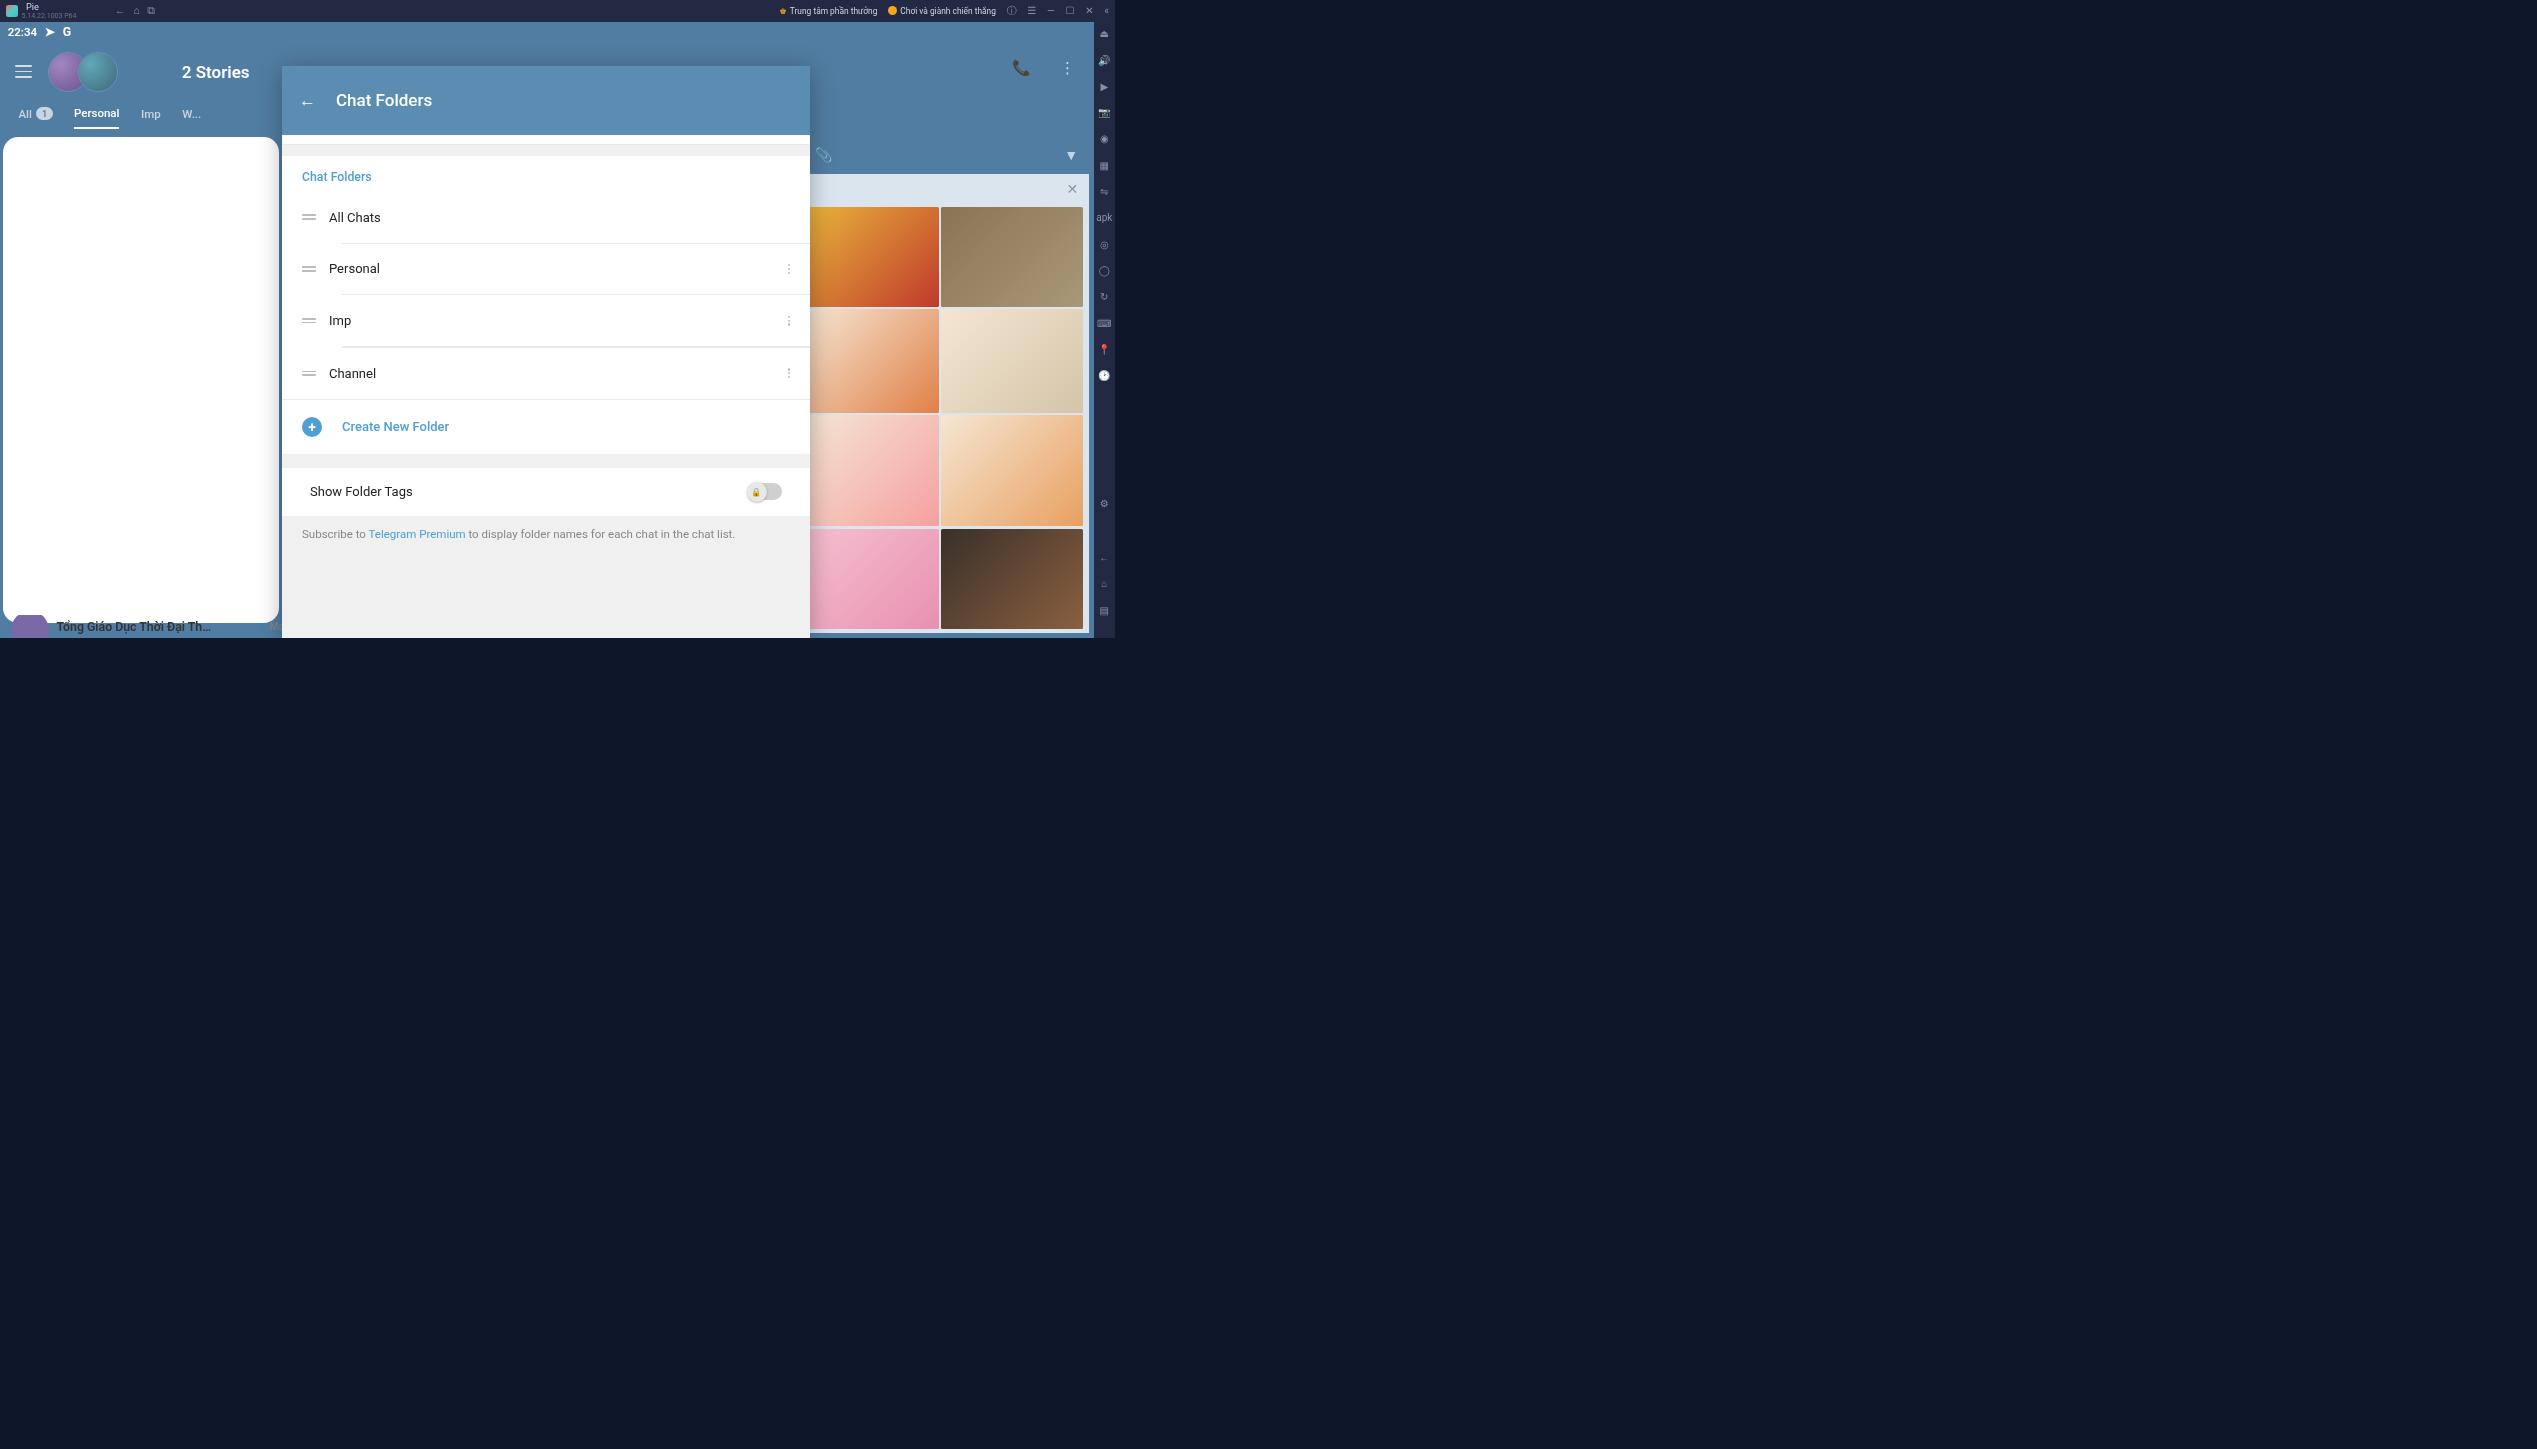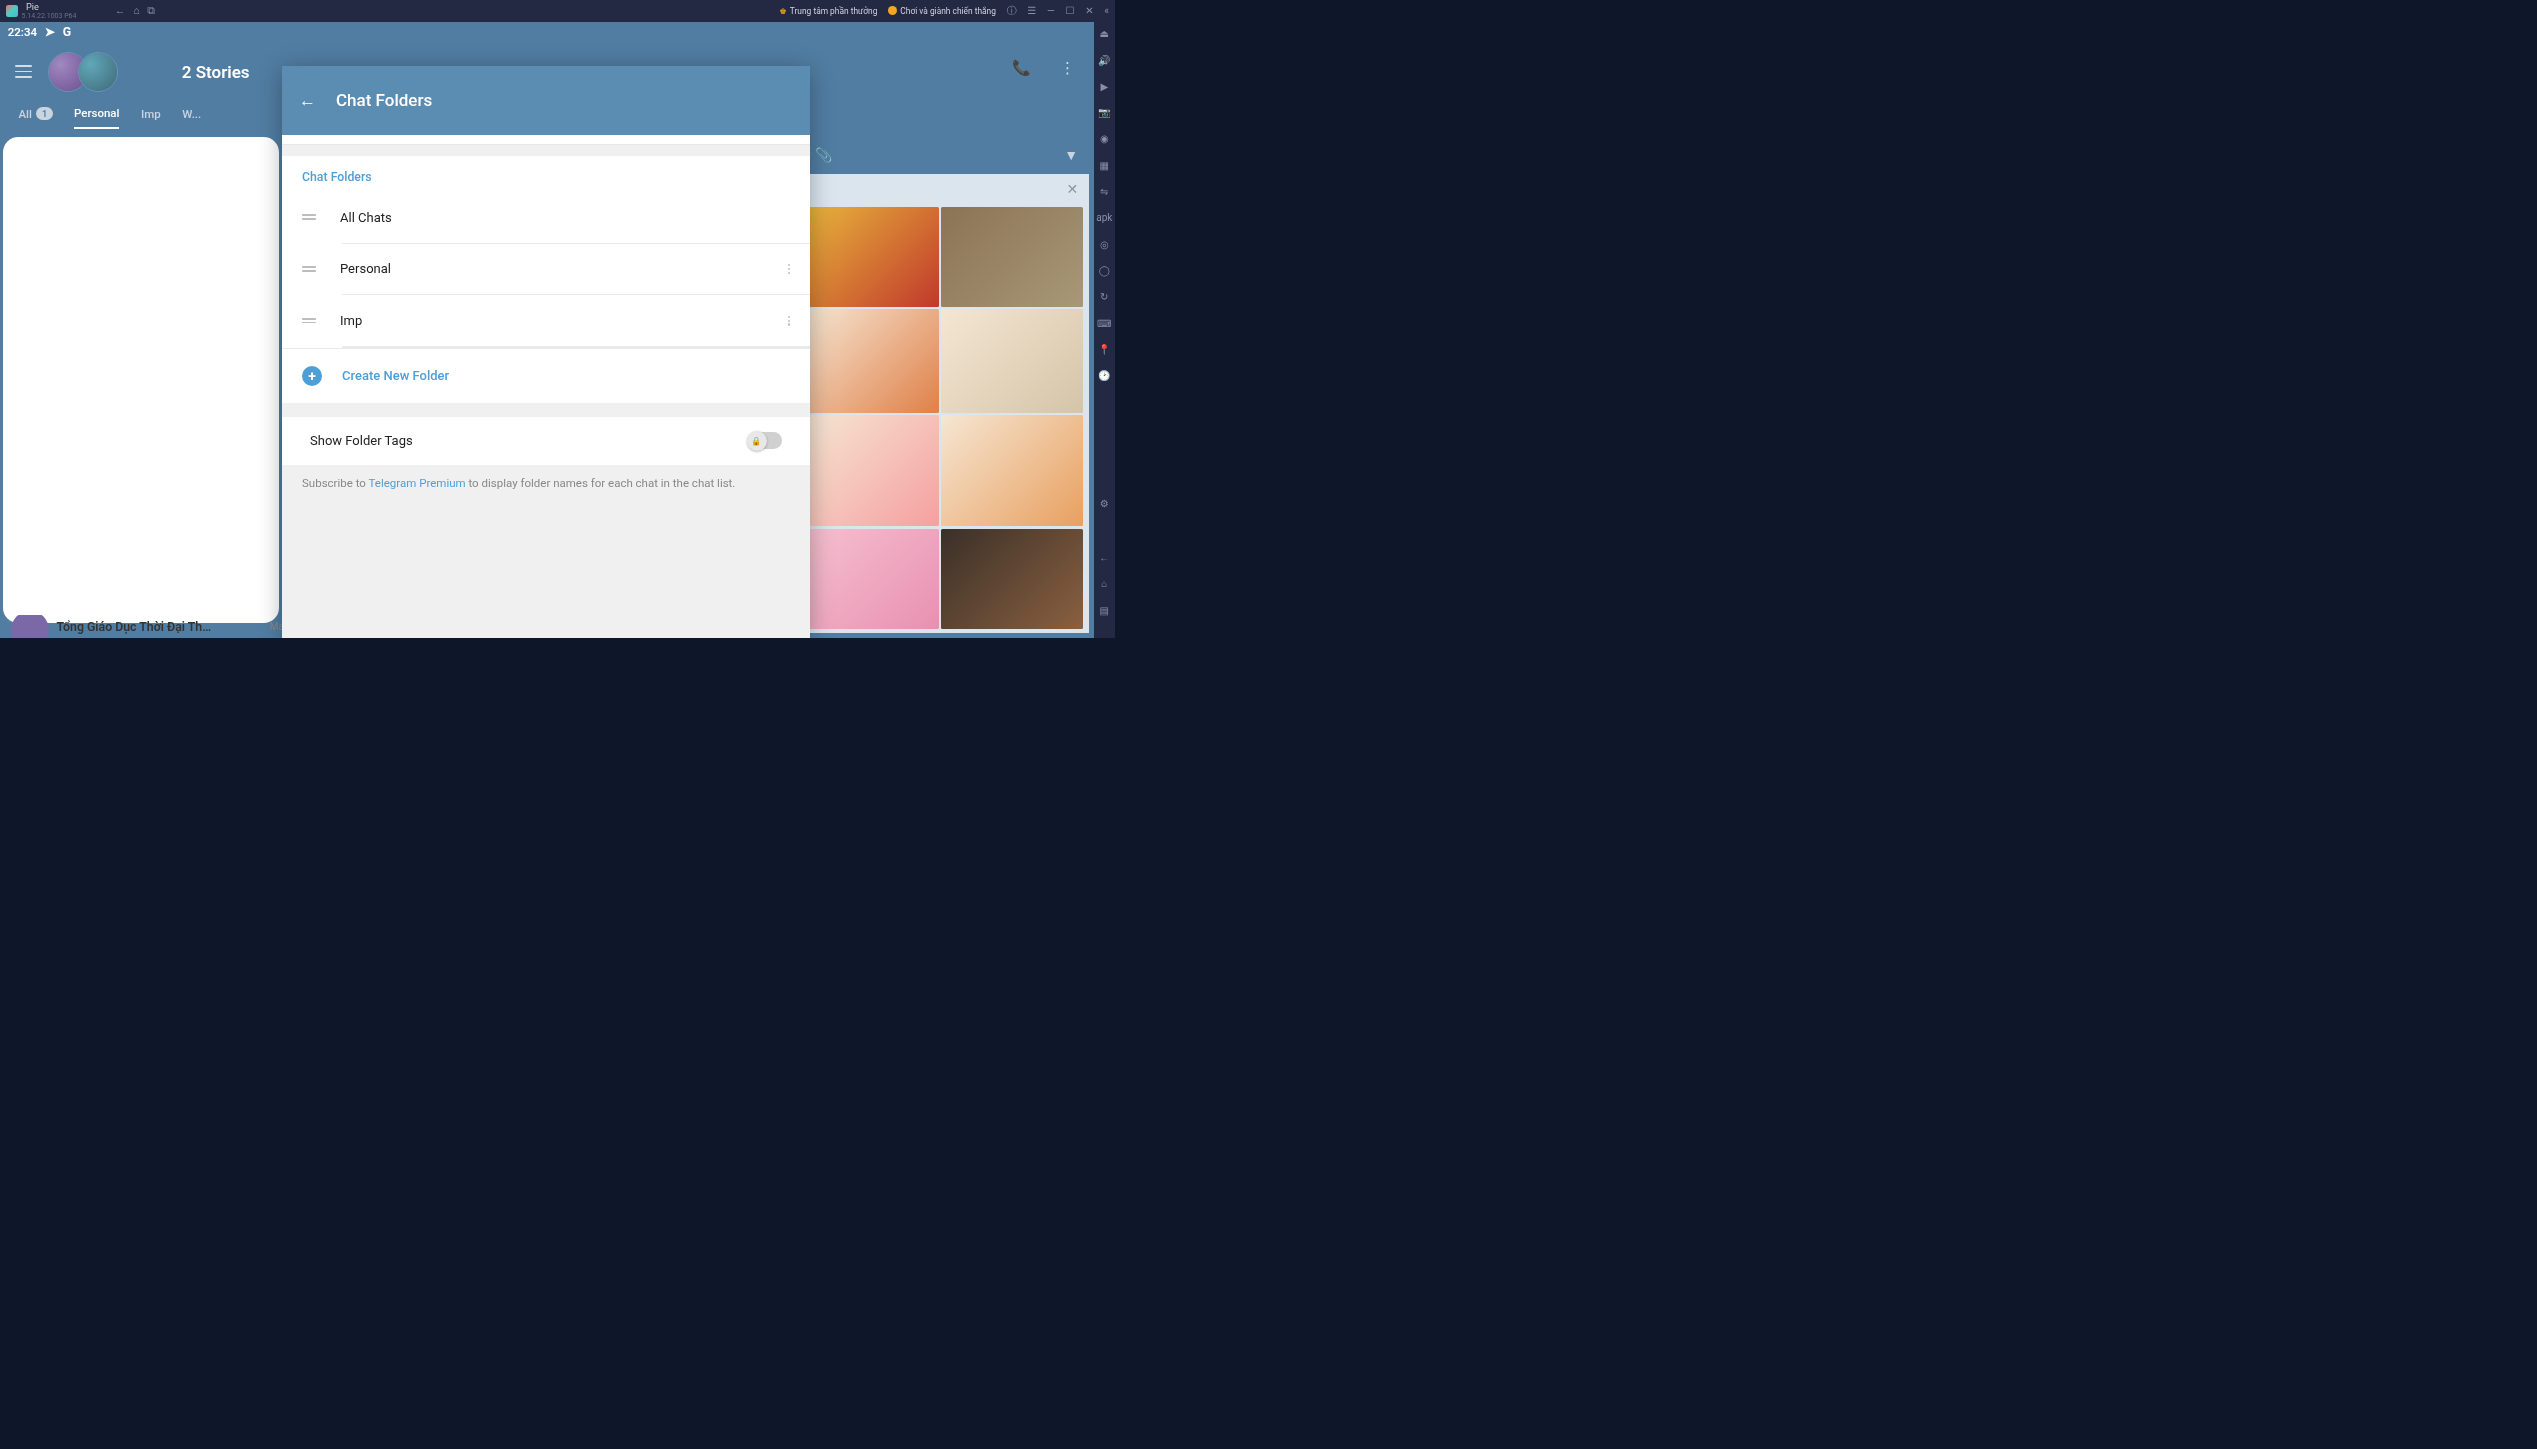--- a/index.html
+++ b/index.html
@@ -84,21 +84,21 @@
 
 .modal { position: absolute; top: 44px; left: 282px; width: 528px; bottom: -3.1px; background: #fff; box-shadow: 0 3.1px 23px rgba(0,0,0,0.3); z-index: 100; display: flex; flex-direction: column; overflow: hidden; }
 .modal-header { height: 69px; background: #5b8db3; display: flex; align-items: center; padding: 0 17px; gap: 20px; flex-shrink: 0; }
 .modal-back { color: #fff; font-size: 17px; cursor: pointer; }
 .modal-title { color: #fff; font-size: 17px; font-weight: 500; }
 .modal-body { flex: 1; overflow-y: auto; background: #f0f0f0; }
 .modal-strip { height: 10.7px; background: #fff; border-bottom: 0.8px solid #e8e8e8; }
 .modal-gap { height: 10.7px; background: #f0f0f0; }
 .section { background: #fff; }
 .section-header { padding: 14px 20px 7.7px; color: #4e9fd6; font-size: 12.3px; font-weight: 500; }
-.folder-row { display: flex; align-items: center; padding: 0 20px; height: 51px; gap: 24px; cursor: pointer; }
+.folder-row { display: flex; align-items: center; padding: 0 20px; height: 51px; gap: 13px; cursor: pointer; }
 .folder-row:not(:last-child)::after { content: ''; position: absolute; }
 .folder-divider { height: 0.8px; background: #eaeaea; margin-left: 60px; }
 .drag-handle { width: 14px; display: flex; flex-direction: column; gap: 2.3px; cursor: grab; }
 .drag-handle span { height: 1.5px; background: #bdbdbd; border-radius: 0.8px; }
 .folder-name { flex: 1; font-size: 13px; color: #222; }
 .folder-menu { color: #c0c0c0; font-size: 14px; cursor: pointer; display: flex; flex-direction: column; gap: 1.5px; align-items: center; }
 .folder-menu span { width: 2.3px; height: 2.3px; background: #c0c0c0; border-radius: 50%; }
 .create-row { display: flex; align-items: center; padding: 0 20px; height: 54px; gap: 20px; cursor: pointer; }
 .plus-circle { width: 20px; height: 20px; border-radius: 50%; background: #4e9fd6; color: #fff; display: flex; align-items: center; justify-content: center; font-size: 14px; font-weight: bold; }
 .create-label { color: #4e9fd6; font-size: 13px; font-weight: 500; }
@@ -284,20 +284,32 @@
             <div class="folder-menu">
                 <span></span>
                 <span></span>
                 <span></span>
               </div>
           </div>
           <div class="folder-divider"></div>
 
           <div class="folder-divider"></div>
 
+          <div class="folder-row">
+            <div class="drag-handle">
+                <span></span>
+                <span></span>
+              </div>
+            <div class="folder-name">Channel</div>
+            <div class="folder-menu">
+                <span></span>
+                <span></span>
+                <span></span>
+              </div>
+          </div>
           <div class="folder-divider" style="margin-left:0;"></div>
 
           <div class="create-row">
             <div class="plus-circle">+</div>
             <div class="create-label">Create New Folder</div>
           </div>
         </div>
 
         <div class="modal-gap" style="height:14px;"></div>
         <div class="toggle-row">

